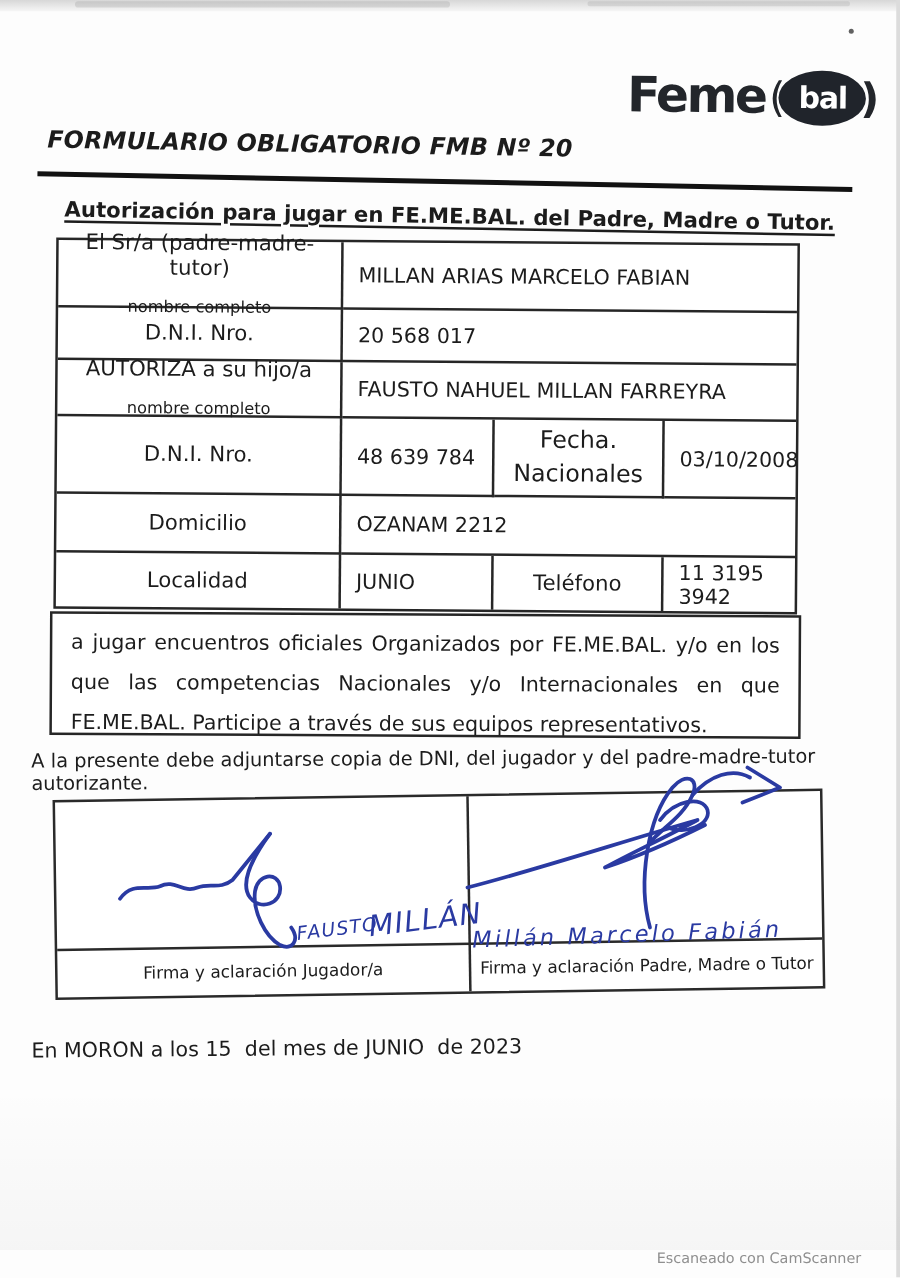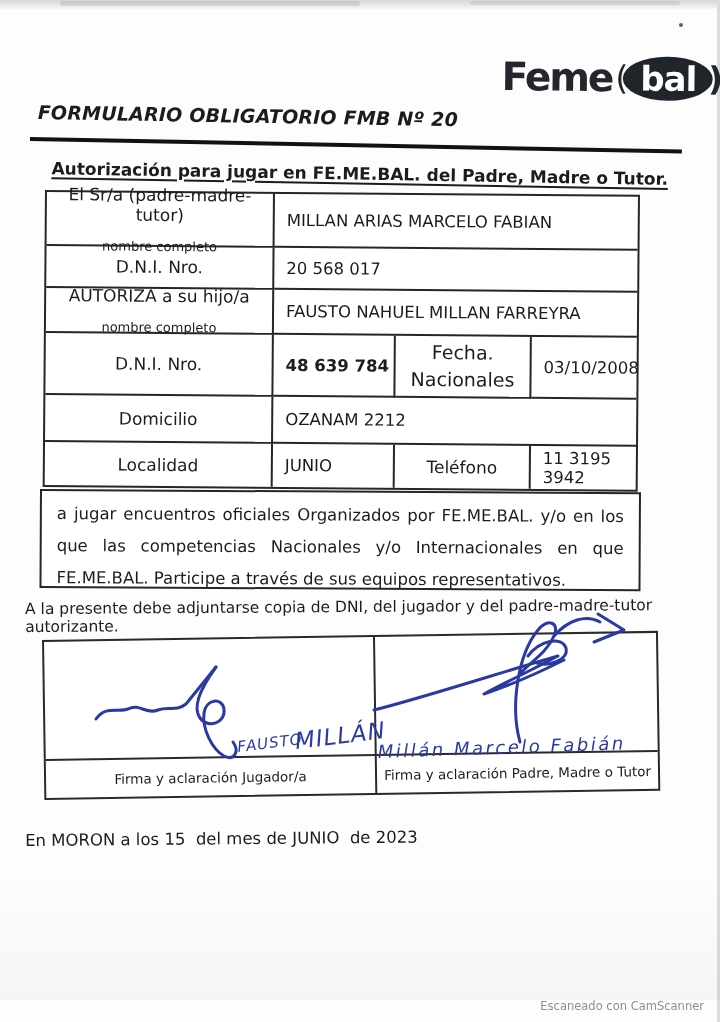--- a/index.html
+++ b/index.html
@@ -15,42 +15,42 @@
   .smudge-a{left:60px;top:1px;width:300px;height:5px;background:rgba(110,110,110,.18);border-radius:3px;}
   .smudge-b{left:470px;top:1px;width:210px;height:4px;background:rgba(110,110,110,.15);border-radius:3px;}
   .right-strip{right:0;top:0;width:3px;height:1022px;background:#dcdcdc;}
   .speck{left:679px;top:23px;width:4px;height:4px;border-radius:50%;background:#3a3a3a;opacity:.8;}
   .shade-bottom{left:0;top:870px;width:720px;height:130px;background:linear-gradient(rgba(0,0,0,0),rgba(0,0,0,.03));}
 
   
   .logo{left:502px;top:54px;display:flex;align-items:center;transform:rotate(.6deg);transform-origin:left top;}
   .logo-feme{font-size:39px;font-weight:600;letter-spacing:-2px;color:#23262b;}
   .logo-paren{font-size:33px;color:#23262b;margin:0 -5px 0 3px;font-weight:400;}
-  .logo-oval{width:90px;height:44px;background:#20242b;border-radius:50%;display:flex;align-items:center;justify-content:center;color:#fff;font-size:34px;font-weight:700;letter-spacing:-1px;}
+  .logo-oval{width:70px;height:44px;background:#20242b;border-radius:50%;display:flex;align-items:center;justify-content:center;color:#fff;font-size:24px;font-weight:700;letter-spacing:-1px;}
   .logo-paren-close{font-size:33px;color:#23262b;margin-left:-5px;font-weight:700;}
 
   .form-title{left:38px;top:101px;font-size:19px;font-weight:700;font-style:italic;letter-spacing:.2px;transform:rotate(1deg);transform-origin:left top;}
   .divider{left:30px;top:137px;width:652px;height:4px;background:#121212;transform:rotate(1.1deg);transform-origin:left top;}
   .doc-title{left:40px;top:158px;width:640px;text-align:center;font-size:17px;font-weight:700;text-decoration:underline;text-decoration-thickness:2px;text-underline-offset:3px;transform:rotate(1deg);transform-origin:left top;}
 
   
   .main-table{
     left:45px;top:190px;width:595px;background:#fff;
     border:2px solid #262626;box-sizing:border-box;
     display:grid;grid-template-columns:228px 122px 136px 105px;
     grid-template-rows:54px 42px 45px 62px 47px 43px;
     transform:rotate(.45deg);transform-origin:left top;
   }
   .cell{border-right:2px solid #262626;border-bottom:2px solid #262626;display:flex;flex-direction:column;align-items:center;justify-content:center;font-size:17px;text-align:center;box-sizing:border-box;}
   .cell.value{flex-direction:row;justify-content:flex-start;padding-left:12px;font-size:16.5px;text-align:left;}
   .no-r{border-right:none !important;}
   .no-b{border-bottom:none !important;}
   .span3{grid-column:2/5;}
   .sub{font-size:13px;margin-top:14px;}
-  .bold{font-weight:700;}
+  .bold{font-weight:400;}
   .two-line{line-height:27px;font-size:19px;}
 
   .paragraph-box{
     left:40px;top:489px;width:601px;height:99px;background:#fff;
     border:2px solid #262626;box-sizing:border-box;padding:7px 15px 0;
     font-size:16.5px;line-height:32px;text-align:justify;text-align-last:left;
     transform:rotate(.3deg);transform-origin:left top;
   }
 
   .note{left:25px;top:600px;width:690px;font-size:15.5px;transform:rotate(-.35deg);transform-origin:left top;}
@@ -63,21 +63,21 @@
     transform:rotate(-.85deg);transform-origin:left top;
   }
   .sig-cell{border-right:2px solid #2a2a2a;border-bottom:2px solid #2a2a2a;box-sizing:border-box;}
   .sig-caption{display:flex;align-items:center;justify-content:center;font-size:13.5px;}
 
   svg.sig{position:absolute;pointer-events:none;overflow:visible;}
   .ink{stroke:#2a3aa2;fill:none;stroke-width:3;stroke-linecap:round;stroke-linejoin:round;}
   .ink-text{fill:#2a3aa2;font-style:italic;font-family:"DejaVu Sans",sans-serif;}
 
   .footer-line{left:25px;top:831px;font-size:16.5px;white-space:pre;transform:rotate(-.5deg);transform-origin:left top;}
-  .watermark{right:16px;top:999px;font-size:11.5px;color:#8f8f8f;}
+  .watermark{right:31px;top:999px;font-size:11.5px;color:#8f8f8f;}
 </style>
 </head>
 <body>
 
 <div class="abs top-strip"></div>
 <div class="abs smudge-a"></div>
 <div class="abs smudge-b"></div>
 <div class="abs right-strip"></div>
 <div class="abs speck"></div>
 <div class="abs shade-bottom"></div>

